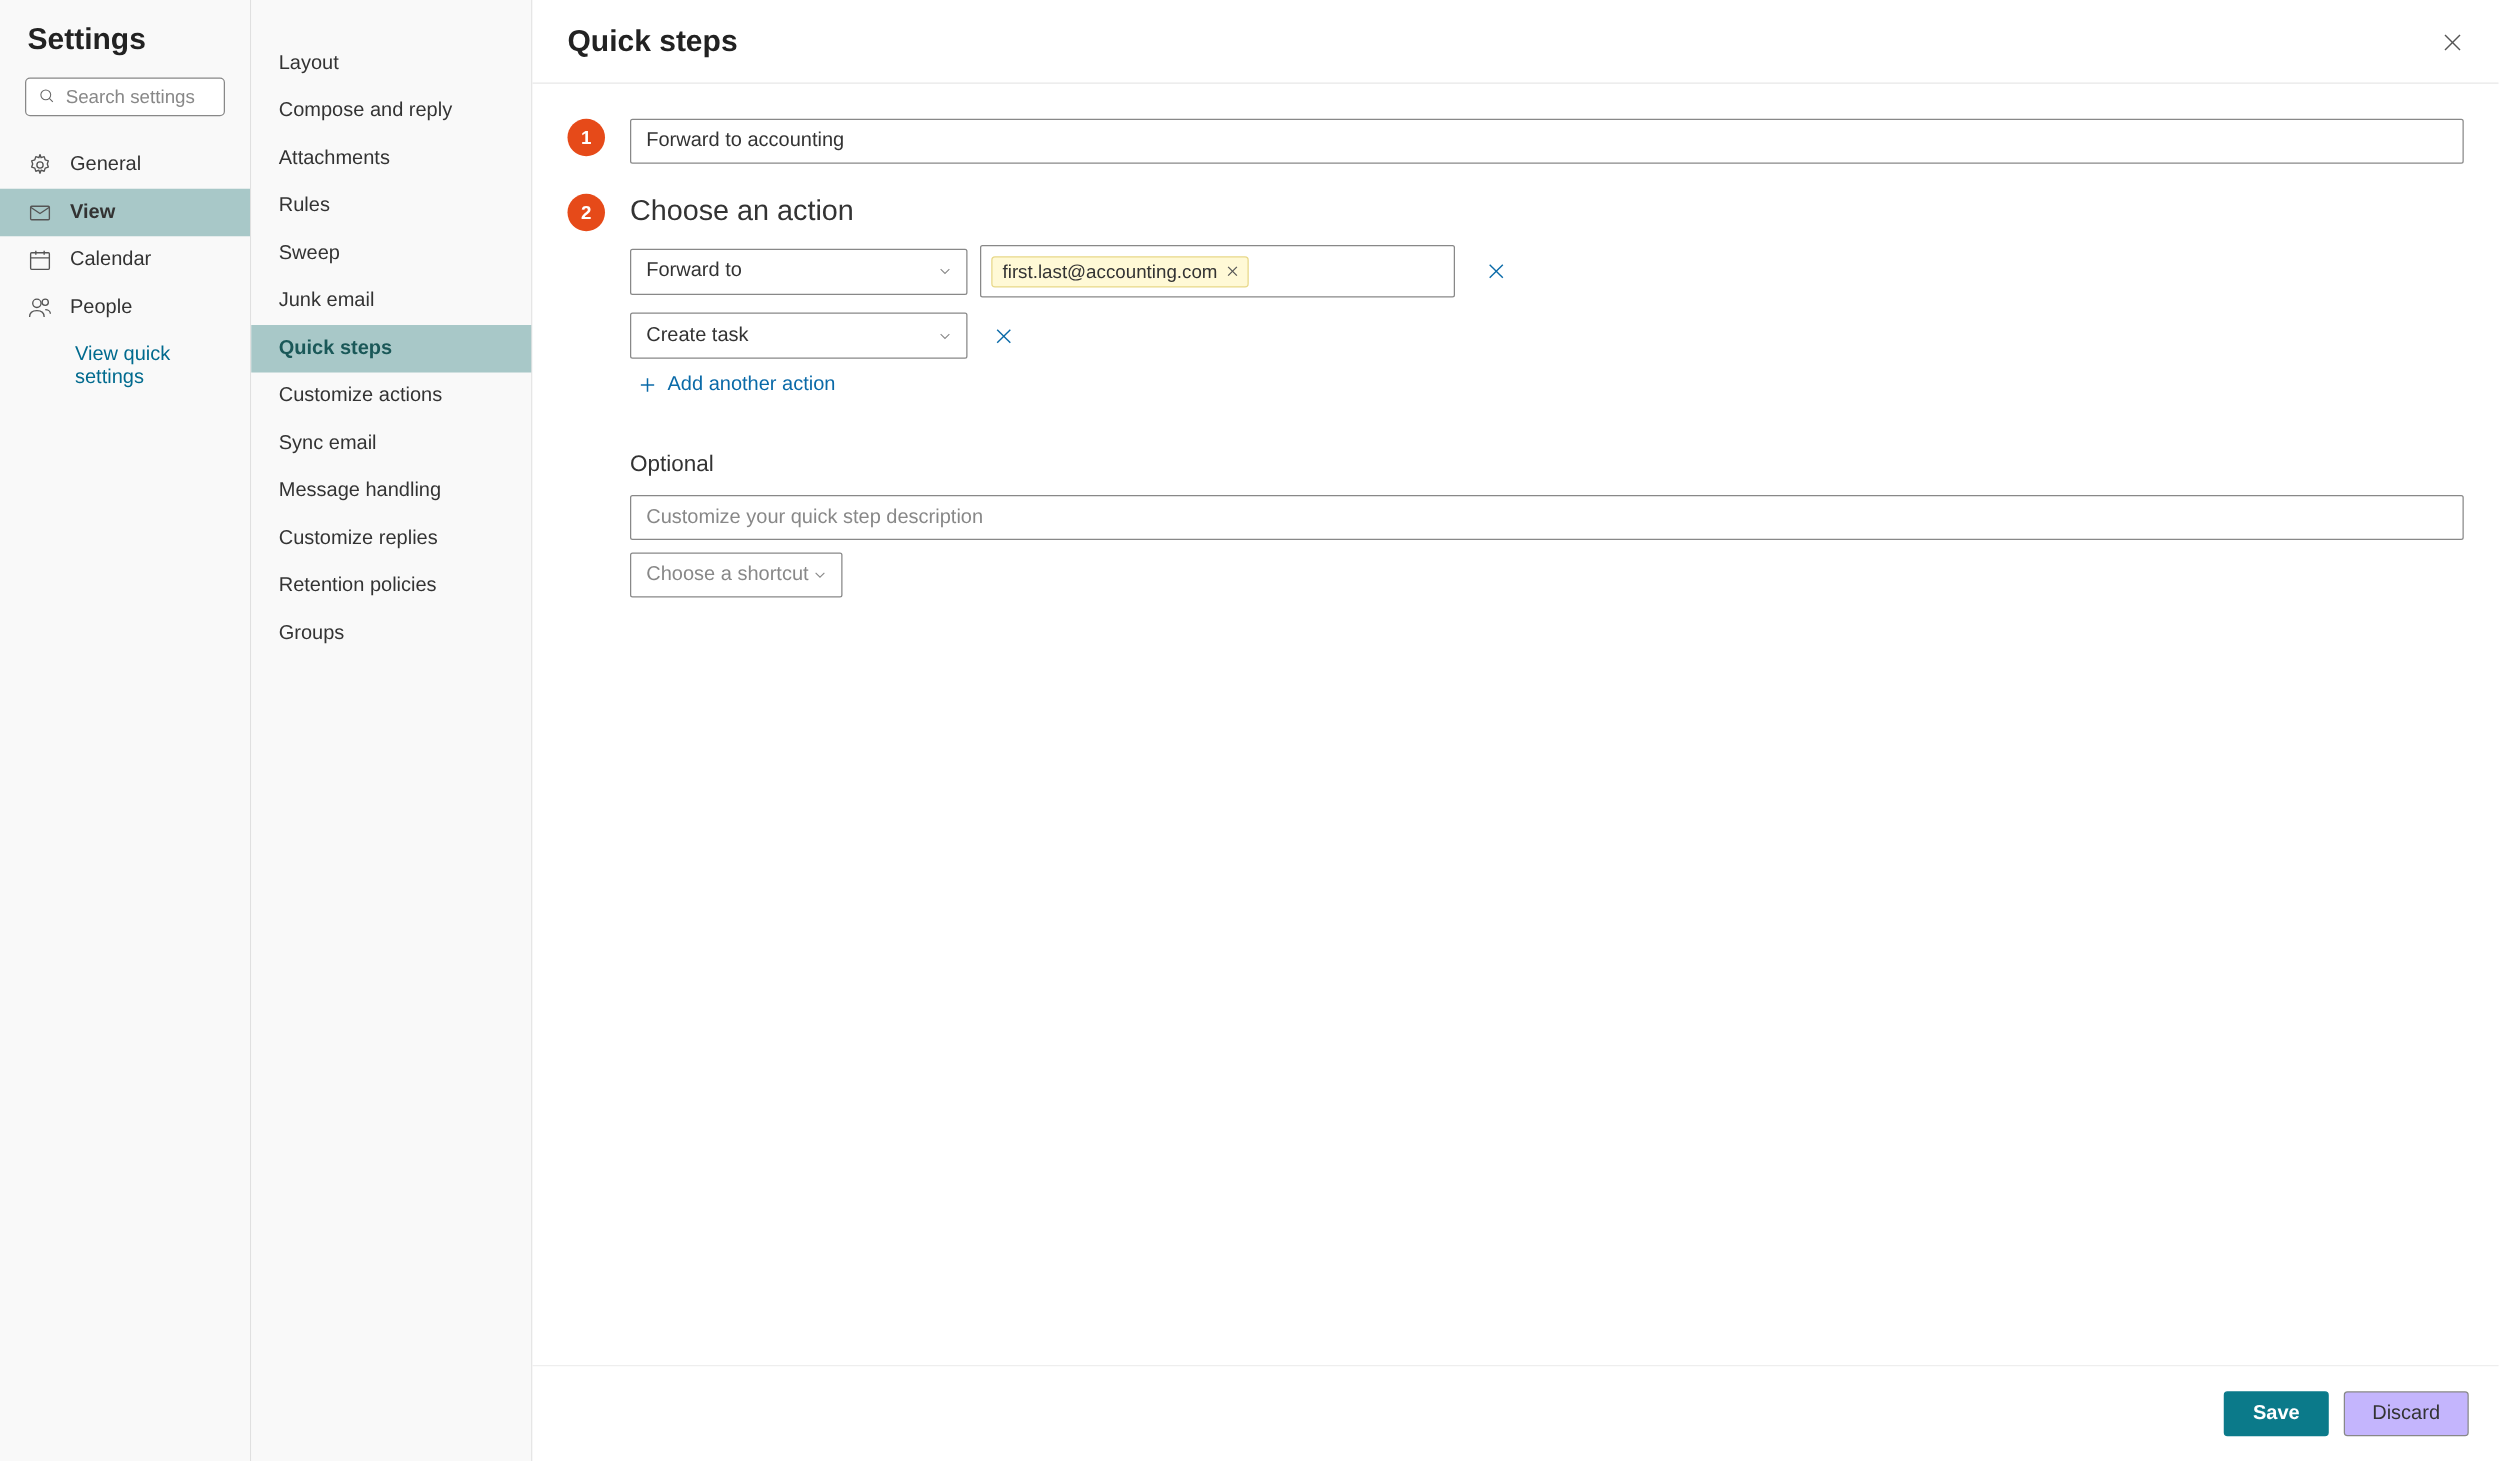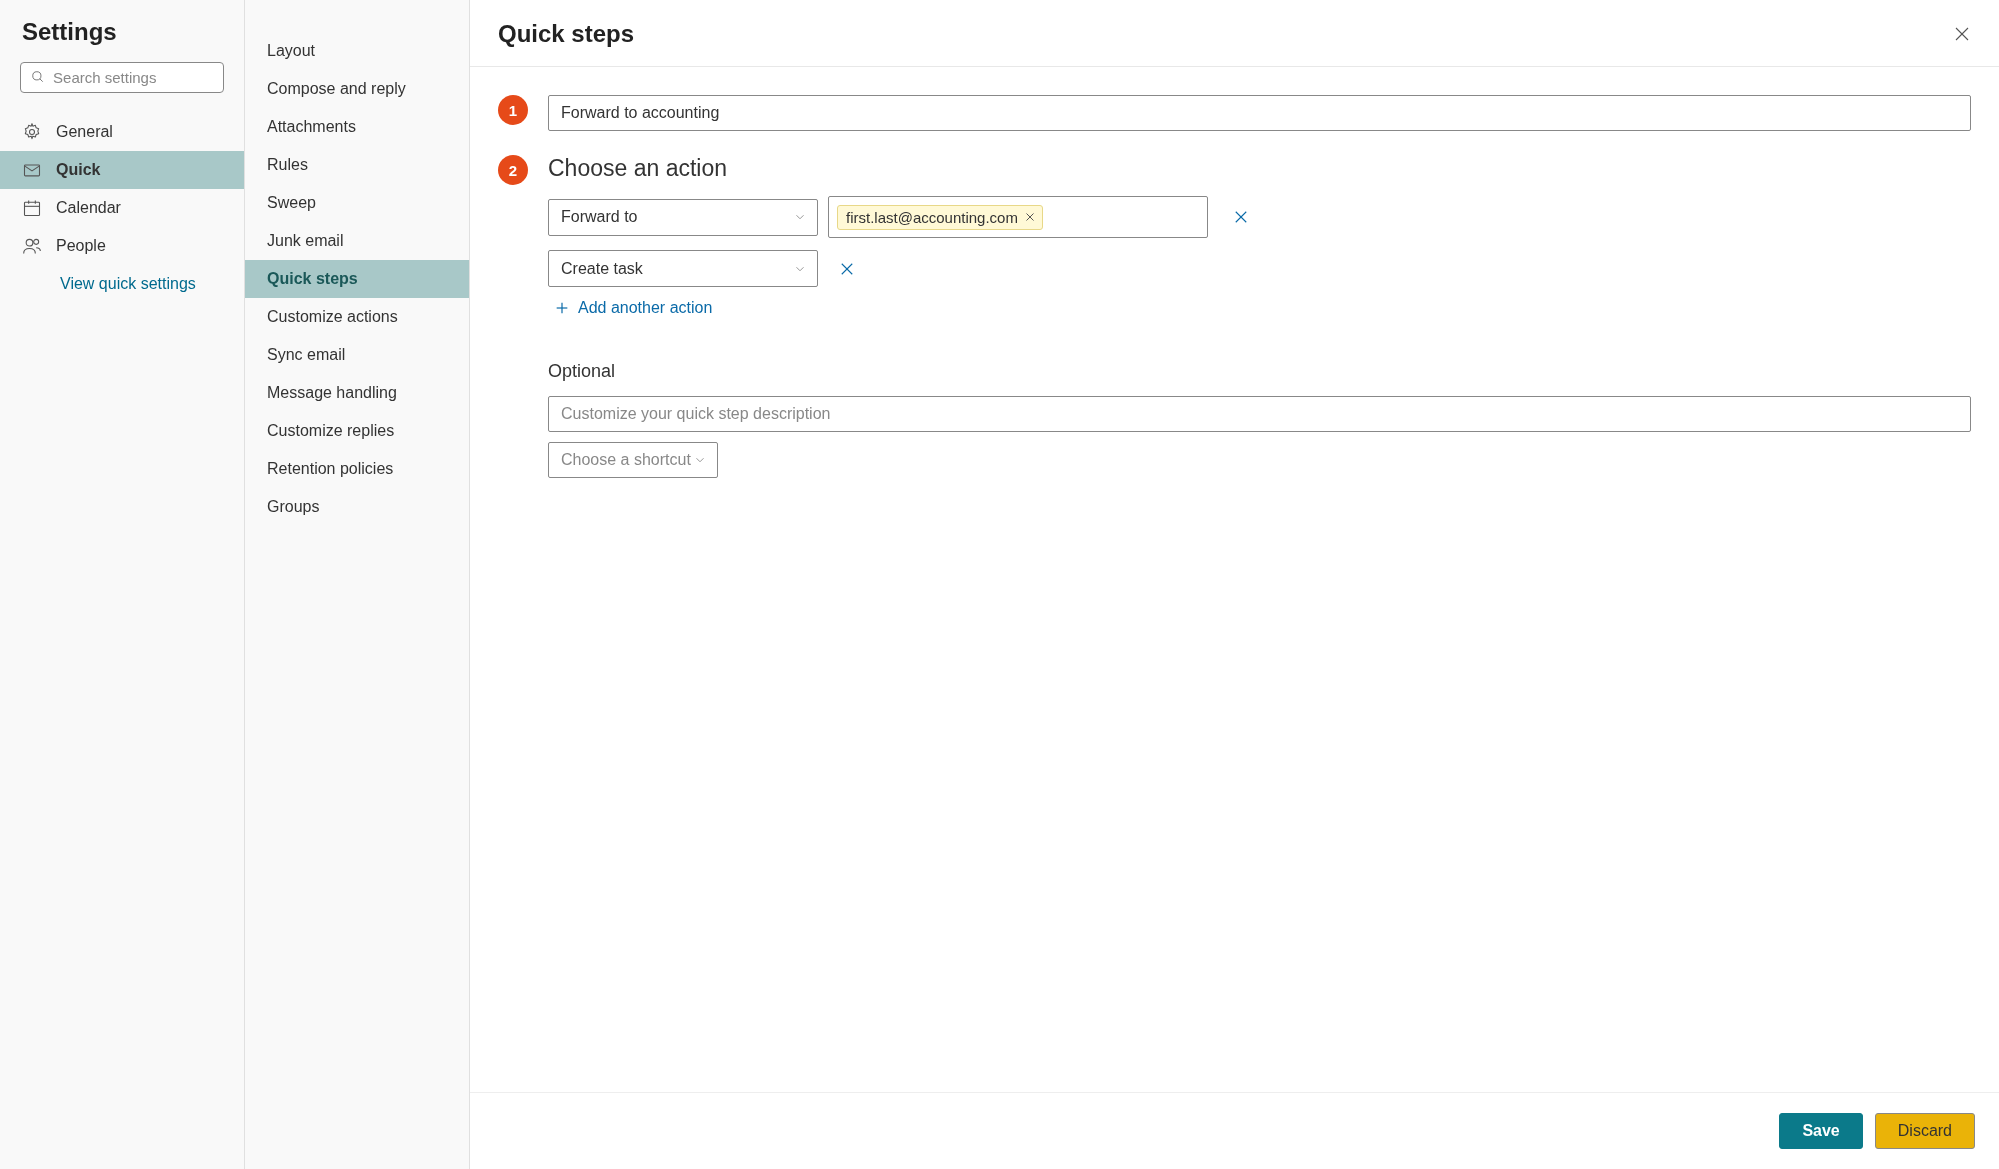--- a/index.html
+++ b/index.html
@@ -1,18 +1,18 @@
 <!DOCTYPE html>
 <html><head>
   <meta charset="utf-8">
   <style>
     * { box-sizing: border-box; margin: 0; padding: 0; font-family: "Segoe UI", -apple-system, sans-serif; }
     body { background: #fff; height: 100vh; display: flex; }
     
-    .col1 { width: 245px; background: #f9f9f9; border-right: 1px solid #e0e0e0; display: flex; flex-direction: column; padding-top: 18px; }
+    .col1 { width: 201px; background: #f9f9f9; border-right: 1px solid #e0e0e0; display: flex; flex-direction: column; padding-top: 18px; }
     .col1-title { font-size: 24px; font-weight: 600; padding: 0 22px 16px; color: #222; }
     .search-box { margin: 0 20px 12px; display: flex; align-items: flex-start; border: 1px solid #888; border-radius: 4px; padding: 6px 10px; background: #fff; }
     .search-box svg { width: 16px; height: 16px; margin-right: 8px; fill: none; stroke: #666; stroke-width: 1.5; }
     .search-box input { border: none; outline: none; background: transparent; font-size: 15px; color: #333; width: 100%; }
     .search-box input::placeholder { color: #888; }
     .nav { margin-top: 8px; }
     .nav-item { display: flex; align-items: center; padding: 9px 22px; font-size: 16px; color: #333; cursor: pointer; }
     .nav-item.active { background: #a8c8c8; font-weight: 600; }
     .nav-item svg { width: 20px; height: 20px; margin-right: 14px; fill: none; stroke: #555; stroke-width: 1.3; }
     .quick-link { padding: 10px 22px 10px 60px; font-size: 16px; color: #006a8e; cursor: pointer; }
@@ -44,21 +44,21 @@
     
     .add-action { display: flex; align-items: center; color: #0a6aa8; font-size: 16px; cursor: pointer; margin-top: 8px; padding-left: 6px; }
     .add-action svg { width: 16px; height: 16px; stroke: #0a6aa8; stroke-width: 1.8; margin-right: 8px; }
     
     .optional-section { margin-top: 44px; margin-left: 0; }
     .opt-label { font-size: 18px; color: #333; margin-bottom: 14px; }
     .shortcut-select { width: 170px; height: 36px; border: 1px solid #888; border-radius: 2px; padding: 0 10px 0 12px; display: flex; align-items: center; justify-content: space-between; font-size: 16px; color: #888; cursor: pointer; margin-top: 10px; }
     .shortcut-select svg { width: 14px; height: 14px; stroke: #888; stroke-width: 1.5; fill: none; }
     
     .footer3 { display: flex; justify-content: flex-end; padding: 20px 24px; gap: 12px; border-top: 1px solid #eee; }
-    .btn { padding: 8px 22px; font-size: 16px; border-radius: 3px; cursor: pointer; border: 1px solid #888; background: #eab308; color: #333; }
+    .btn { padding: 8px 22px; font-size: 16px; border-radius: 3px; cursor: pointer; border: 1px solid #888; background: #c4b5fd; color: #333; }
     .btn.primary { background: #0b7a8a; border-color: #0b7a8a; color: #fff; font-weight: 600; }
   </style>
 </head>
 <body>
 
 <div class="col1">
   <div class="col1-title">Settings</div>
   <div class="search-box">
     <svg viewBox="0 0 24 24">
         <circle cx="10" cy="10" r="7"></circle>
@@ -72,21 +72,21 @@
           <circle cx="12" cy="12" r="3"></circle>
           <path d="M12 2l1 3 3-1 1 3 3 1-1 3 1 3-3 1-1 3-3-1-1 3-1-3-3 1-1-3-3-1 1-3-1-3 3-1 1-3 3 1z" stroke-linejoin="round"></path>
         </svg>
       <span>General</span>
     </div>
     <div class="nav-item active">
       <svg viewBox="0 0 24 24">
           <rect x="3" y="6" width="18" height="13" rx="1"></rect>
           <path d="M3 7l9 6 9-6"></path>
         </svg>
-      <span>Quick</span>
+      <span>View</span>
     </div>
     <div class="nav-item">
       <svg viewBox="0 0 24 24">
           <rect x="3" y="5" width="18" height="16" rx="1"></rect>
           <line x1="3" y1="10" x2="21" y2="10"></line>
           <line x1="8" y1="3" x2="8" y2="7"></line>
           <line x1="16" y1="3" x2="16" y2="7"></line>
         </svg>
       <span>Calendar</span>
     </div>

